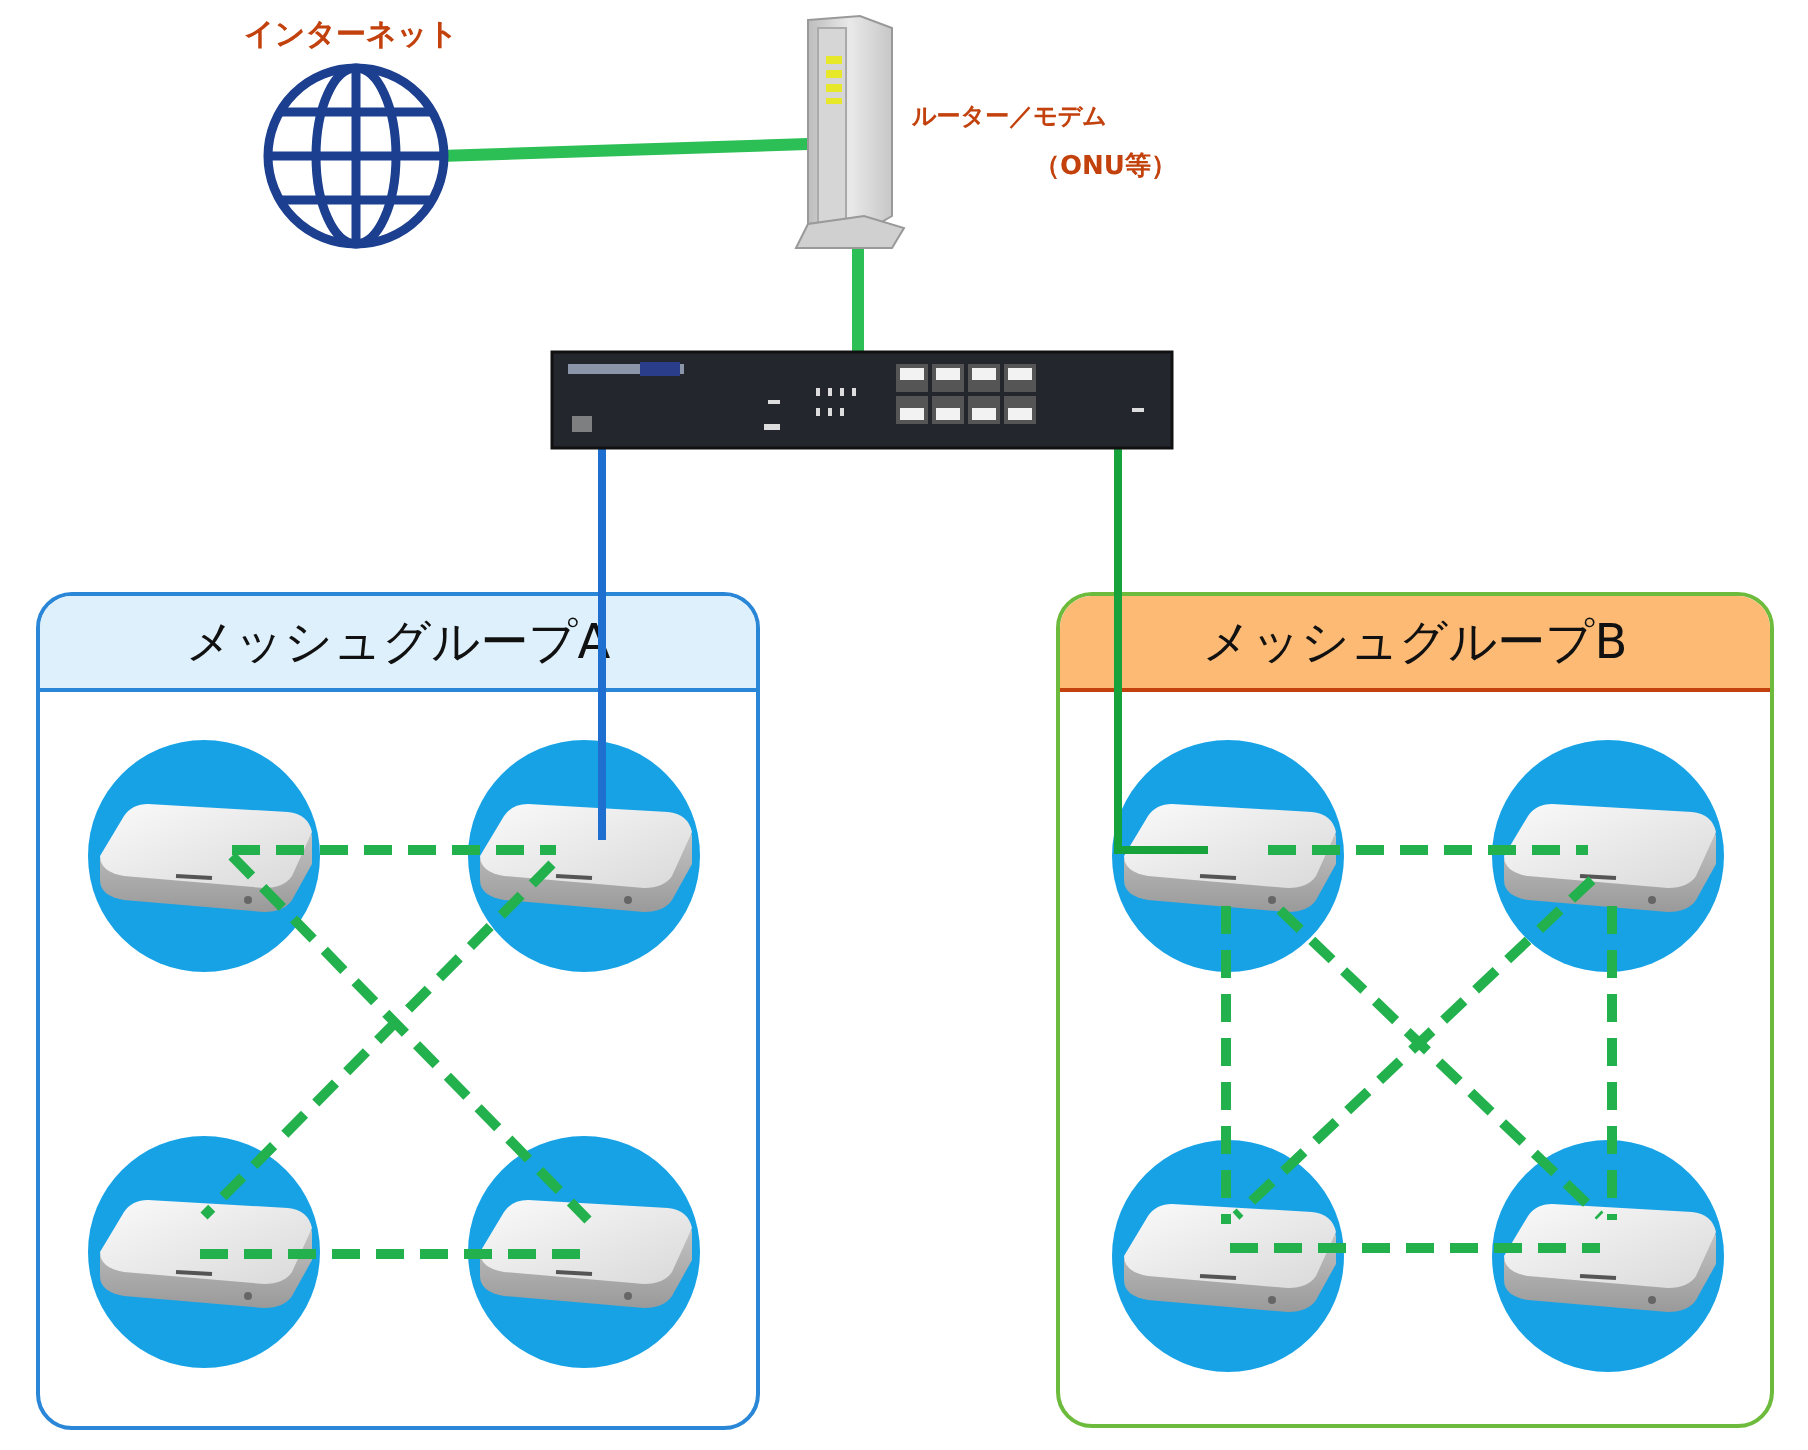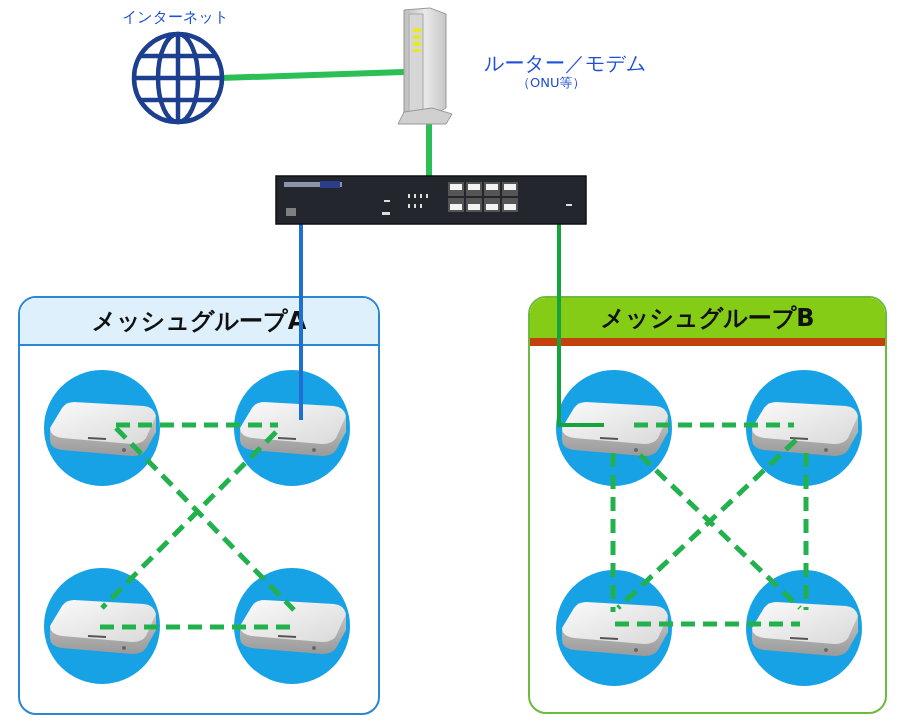--- a/index.html
+++ b/index.html
@@ -1,29 +1,29 @@
 <!DOCTYPE html>
 <html><head>
 <meta charset="utf-8">
 <style>
   html, body { margin: 0; padding: 0; background: #ffffff; }
   body { width: 904px; height: 725px; position: relative; overflow: hidden;
          font-family: "DejaVu Sans", "Liberation Sans", sans-serif; }
   .stage { position: absolute; left: 0; top: 0; width: 904px; height: 725px; }
-  .lbl { position: absolute; color: #1d4ed8; font-weight: normal; white-space: nowrap; }
+  .lbl { position: absolute; color: #c2410c; font-weight: bold; white-space: nowrap; }
   .internet-label { left: 122px; top: 8px; font-size: 15px; }
-  .router-label { left: 484px; top: 50px; font-size: 20px; }
+  .router-label { left: 456px; top: 50px; font-size: 12px; }
   .router-sub { left: 517px; top: 74px; font-size: 13px; }
   .group { position: absolute; border-radius: 18px; box-sizing: border-box; overflow: hidden; }
   .group-a { left: 18px; top: 296px; width: 362px; height: 419px; border: 2px solid #2a86d6; background: #ffffff; }
   .group-b { left: 528px; top: 296px; width: 359px; height: 418px; border: 2px solid #6cbb3c; background: #ffffff; }
   .group-head { height: 48px; display: flex; align-items: center; justify-content: center;
-                font-size: 24px; color: #111; font-weight: bold; box-sizing: border-box; }
+                font-size: 24px; color: #111; font-weight: normal; box-sizing: border-box; }
   .group-a .group-head { background: #def0fb; border-bottom: 2px solid #2a86d6; }
-  .group-b .group-head { background: #84cc16; border-bottom: 8px solid #c2410c; }
+  .group-b .group-head { background: #fdba74; border-bottom: 2px solid #c2410c; }
   svg.overlay { position: absolute; left: 0; top: 0; }
 </style>
 </head>
 <body>
 
 <div class="stage">
 
   <div class="group group-a">
     <div class="group-head">メッシュグループA</div>
   </div>

